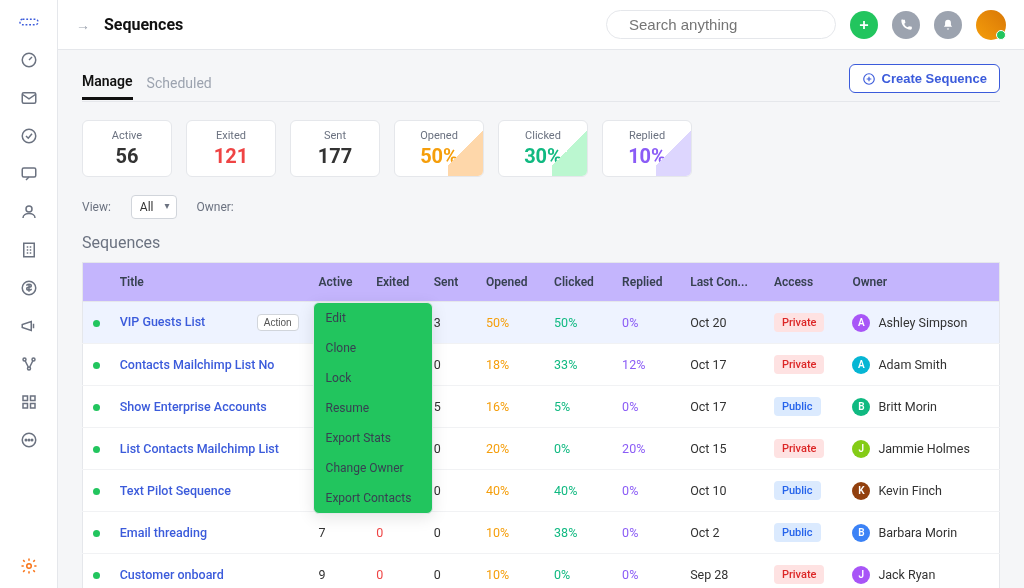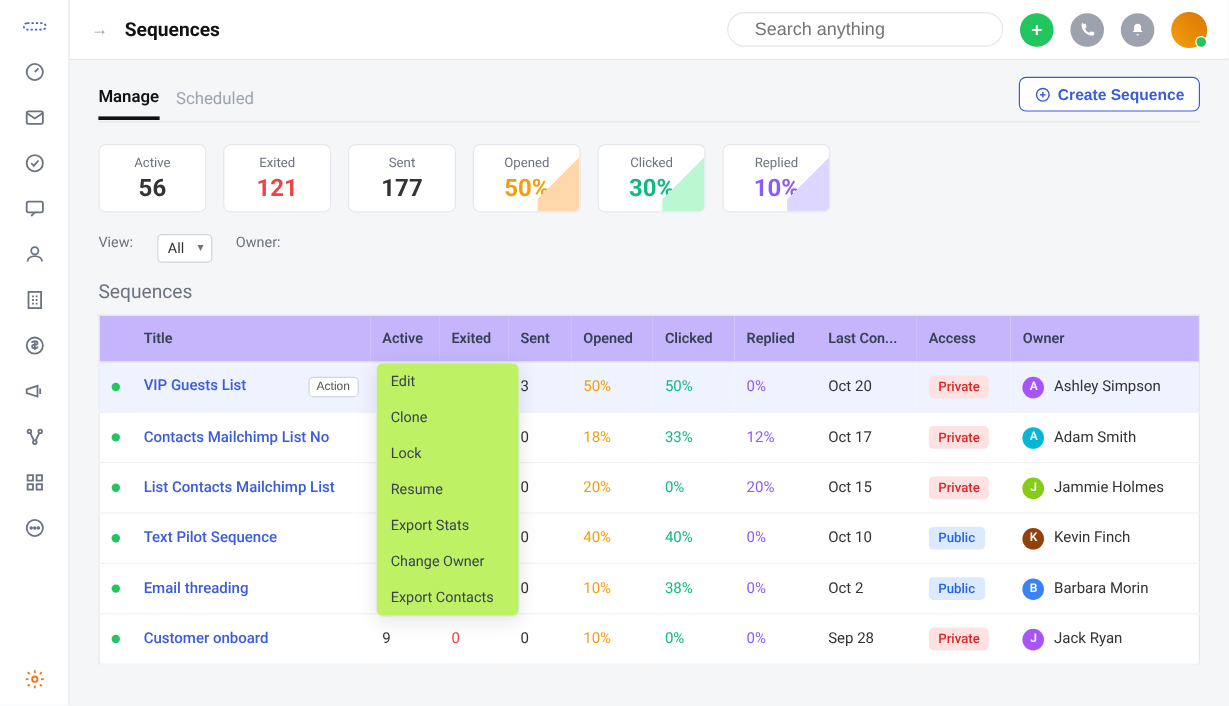--- a/index.html
+++ b/index.html
@@ -25,38 +25,38 @@
 .tab{font-size:14px;color:#9ca3af;padding:8px 0;cursor:pointer;}
 .tab.active{color:#111;font-weight:600;border-bottom:3px solid #111;}
 .create-btn{margin-left:auto;border:1.5px solid #3b5bdb;color:#3b5bdb;background:#fff;border-radius:6px;padding:6px 12px;font-size:13px;font-weight:600;display:flex;gap:6px;align-items:center;cursor:pointer;margin-bottom:8px;}
 .stats{display:flex;gap:14px;margin-bottom:18px;}
 .stat{background:#fff;border:1px solid #e5e7eb;border-radius:6px;padding:8px 0;width:90px;text-align:center;position:relative;overflow:hidden;}
 .stat .lbl{font-size:11px;color:#6b7280;}
 .stat .val{font-size:20px;font-weight:700;margin-top:2px;}
 .stat.opened::before{content:"";position:absolute;right:0;top:0;width:40%;height:100%;background:linear-gradient(135deg,transparent 50%,#fed7aa 50%);}
 .stat.clicked::before{content:"";position:absolute;right:0;top:0;width:40%;height:100%;background:linear-gradient(135deg,transparent 50%,#bbf7d0 50%);}
 .stat.replied::before{content:"";position:absolute;right:0;top:0;width:40%;height:100%;background:linear-gradient(135deg,transparent 50%,#ddd6fe 50%);}
-.filters{display:flex;align-items:flex-start;gap:20px;margin-bottom:14px;font-size:12px;color:#6b7280;}
+.filters{display:flex;align-items:center;gap:20px;margin-bottom:14px;font-size:12px;color:#6b7280;}
 .sel{background:#fff;border:1px solid #d1d5db;border-radius:4px;padding:4px 22px 4px 8px;font-size:12px;position:relative;cursor:pointer;color:#333;}
 .sel::after{content:"▾";position:absolute;right:6px;top:4px;color:#6b7280;font-size:10px;}
 .section-title{font-size:16px;color:#6b7280;margin-bottom:10px;font-weight:400;}
 .tbl{width:100%;border-collapse:collapse;background:#fff;border:1px solid #e5e7eb;border-radius:6px;overflow:visible;table-layout:fixed;}
 .tbl th{font-size:12px;font-weight:600;color:#374151;text-align:left;padding:12px 10px;border-bottom:1px solid #e5e7eb;background:#c4b5fd;}
 .tbl td{font-size:12.5px;padding:11px 10px;border-bottom:1px solid #f1f2f4;vertical-align:middle;}
 .tbl tr.sel-row{background:#eef3ff;}
 .dot{width:7px;height:7px;border-radius:50%;background:#22c55e;display:inline-block;}
 .title-link{color:#3b5bdb;font-weight:500;cursor:pointer;white-space:nowrap;overflow:hidden;text-overflow:ellipsis;}
 .action-btn{border:1px solid #d1d5db;background:#fff;border-radius:4px;font-size:10px;padding:2px 6px;cursor:pointer;color:#555;float:right;}
 .badge{font-size:11px;padding:3px 8px;border-radius:4px;font-weight:500;display:inline-block;}
 .badge.private{background:#fee2e2;color:#dc2626;}
 .badge.public{background:#dbeafe;color:#2563eb;}
 .owner-cell{display:flex;align-items:center;gap:8px;white-space:nowrap;}
 .owner-av{width:18px;height:18px;border-radius:50%;color:#fff;font-size:10px;font-weight:600;display:flex;align-items:center;justify-content:center;flex-shrink:0;}
 .c-orange{color:#f59e0b;} .c-green{color:#10b981;} .c-purple{color:#8b5cf6;} .c-red{color:#ef4444;}
-.menu{position:absolute;background:#bef264;border:1px solid #e5e7eb;border-radius:6px;box-shadow:0 4px 16px rgba(0,0,0,0.1);width:120px;z-index:50;}
+.menu{position:absolute;background:#22c55e;border:1px solid #e5e7eb;border-radius:6px;box-shadow:0 4px 16px rgba(0,0,0,0.1);width:120px;z-index:50;}
 .menu-item{font-size:12px;padding:8px 12px;cursor:pointer;color:#374151;}
 .cell-rel{position:relative;}
 </style>
 </head>
 <body>
 
 <div class="app">
   <div class="sidebar">
     <div class="side-ic logo">
         <svg width="22" height="14" viewBox="0 0 22 14">
@@ -289,20 +289,38 @@
               <td><span class="badge private">Private</span></td>
               <td>
                 <div class="owner-cell">
                   <span class="owner-av" style="background:#06b6d4">A</span>
                   <span>Adam Smith</span>
                 </div>
               </td>
             </tr>
             <tr>
               <td><span class="dot"></span></td>
+              <td class="cell-rel"><span class="title-link">Show Enterprise Accounts</span></td>
+              <td></td>
+              <td></td>
+              <td>5</td>
+              <td class="c-orange">16%</td>
+              <td class="c-green">5%</td>
+              <td class="c-purple">0%</td>
+              <td>Oct 17</td>
+              <td><span class="badge public">Public</span></td>
+              <td>
+                <div class="owner-cell">
+                  <span class="owner-av" style="background:#10b981">B</span>
+                  <span>Britt Morin</span>
+                </div>
+              </td>
+            </tr>
+            <tr>
+              <td><span class="dot"></span></td>
               <td class="cell-rel"><span class="title-link">List Contacts Mailchimp List</span></td>
               <td></td>
               <td></td>
               <td>0</td>
               <td class="c-orange">20%</td>
               <td class="c-green">0%</td>
               <td class="c-purple">20%</td>
               <td>Oct 15</td>
               <td><span class="badge private">Private</span></td>
               <td>

